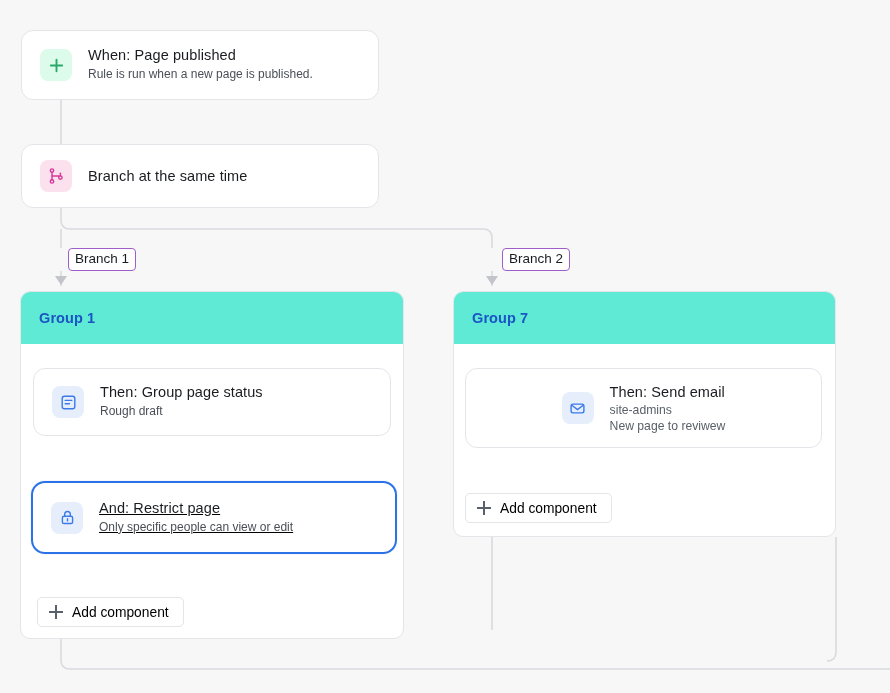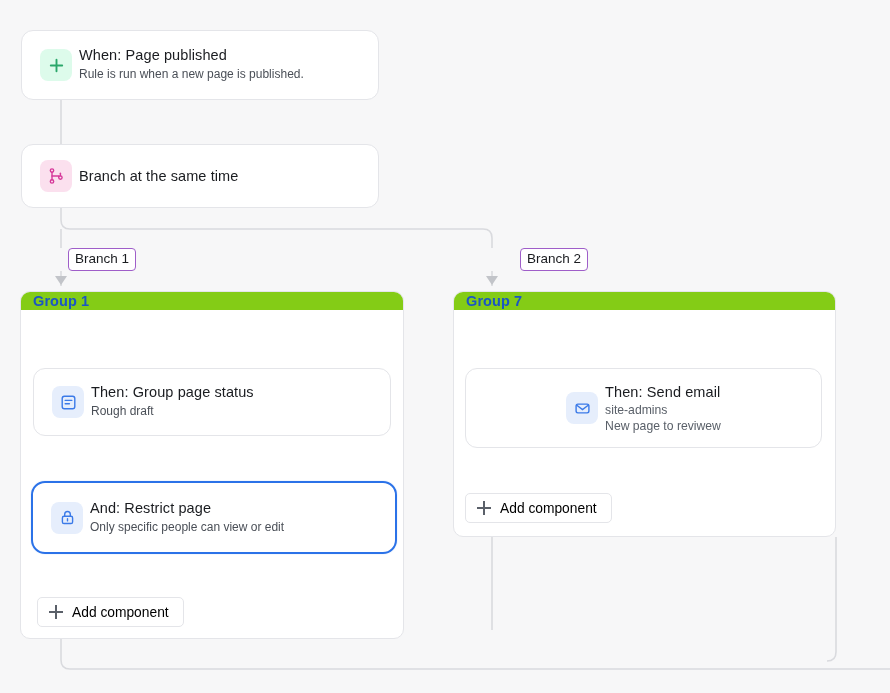--- a/index.html
+++ b/index.html
@@ -15,21 +15,21 @@
   #wires { position: absolute; inset: 0; width: 890px; height: 693px; z-index: 0; }
 
   
   .card {
     position: absolute;
     background: #ffffff;
     border: 1px solid #e4e5e9;
     border-radius: 12px;
     display: flex;
     align-items: center;
-    gap: 7px;
+    gap: 16px;
     padding: 0 18px;
     z-index: 3;
   }
   .card.selected {
     border: 2px solid #2b72e8;
     border-radius: 14px;
     box-shadow: 0 0 0 1px rgba(43,114,232,.05);
   }
   .ico {
     width: 32px; height: 32px;
@@ -63,36 +63,36 @@
     border-radius: 4px;
     color: #1a1c20;
     font-size: 13.5px;
     line-height: 16px;
     padding: 2px 6px 3px 6px;
     z-index: 4;
     white-space: nowrap;
     margin-left: 44px;
   }
   #pill1 { left: 24px; top: 248px; }
-  #pill2 { left: 476px; top: 248px; }
+  #pill2 { left: 458px; top: 248px; }
 
   
   .group {
     position: absolute;
     background: #ffffff;
     border: 1px solid #e4e5e9;
     border-radius: 10px;
     overflow: hidden;
     z-index: 2;
   }
   .group-head {
-    height: 18px;
-    background: #84cc16;
+    height: 52px;
+    background: #5eead4;
     display: flex; align-items: center;
-    padding-left: 12px;
+    padding-left: 18px;
     font-size: 14.5px;
     font-weight: bold;
     color: #1b56c4;
     letter-spacing: .1px;
   }
   #group1 { left: 20px;  top: 291px; width: 384px; height: 348px; }
   #group2 { left: 453px; top: 291px; width: 383px; height: 246px; }
 
   
   .addbtn {
@@ -114,21 +114,21 @@
   #add2 { left: 465px; top: 493px; }
   .plus { width: 14px; height: 14px; position: relative; flex: 0 0 14px; }
   .plus::before, .plus::after {
     content: ""; position: absolute; background: #5a6069;
   }
   .plus::before { left: 0; top: 6px; width: 14px; height: 1.6px; }
   .plus::after  { top: 0; left: 6px; height: 14px; width: 1.6px; }
 
   
   #card-status  { left: 33px;  top: 368px; width: 358px; height: 68px; }
-  #card-restrict{ left: 31px;  top: 481px; width: 366px; height: 73px; }
+  #card-restrict{ left: 31px;  top: 481px; width: 366px; height: 73px; text-decoration: underline; }
   #card-email   { left: 465px; top: 368px; width: 357px; height: 80px; justify-content: center; }
 </style>
 </head>
 <body>
 
 <div id="canvas">
 
   <svg id="wires" viewBox="0 0 890 693" xmlns="http://www.w3.org/2000/svg">
     <g fill="none" stroke="#d9dade" stroke-width="1.6">
 

